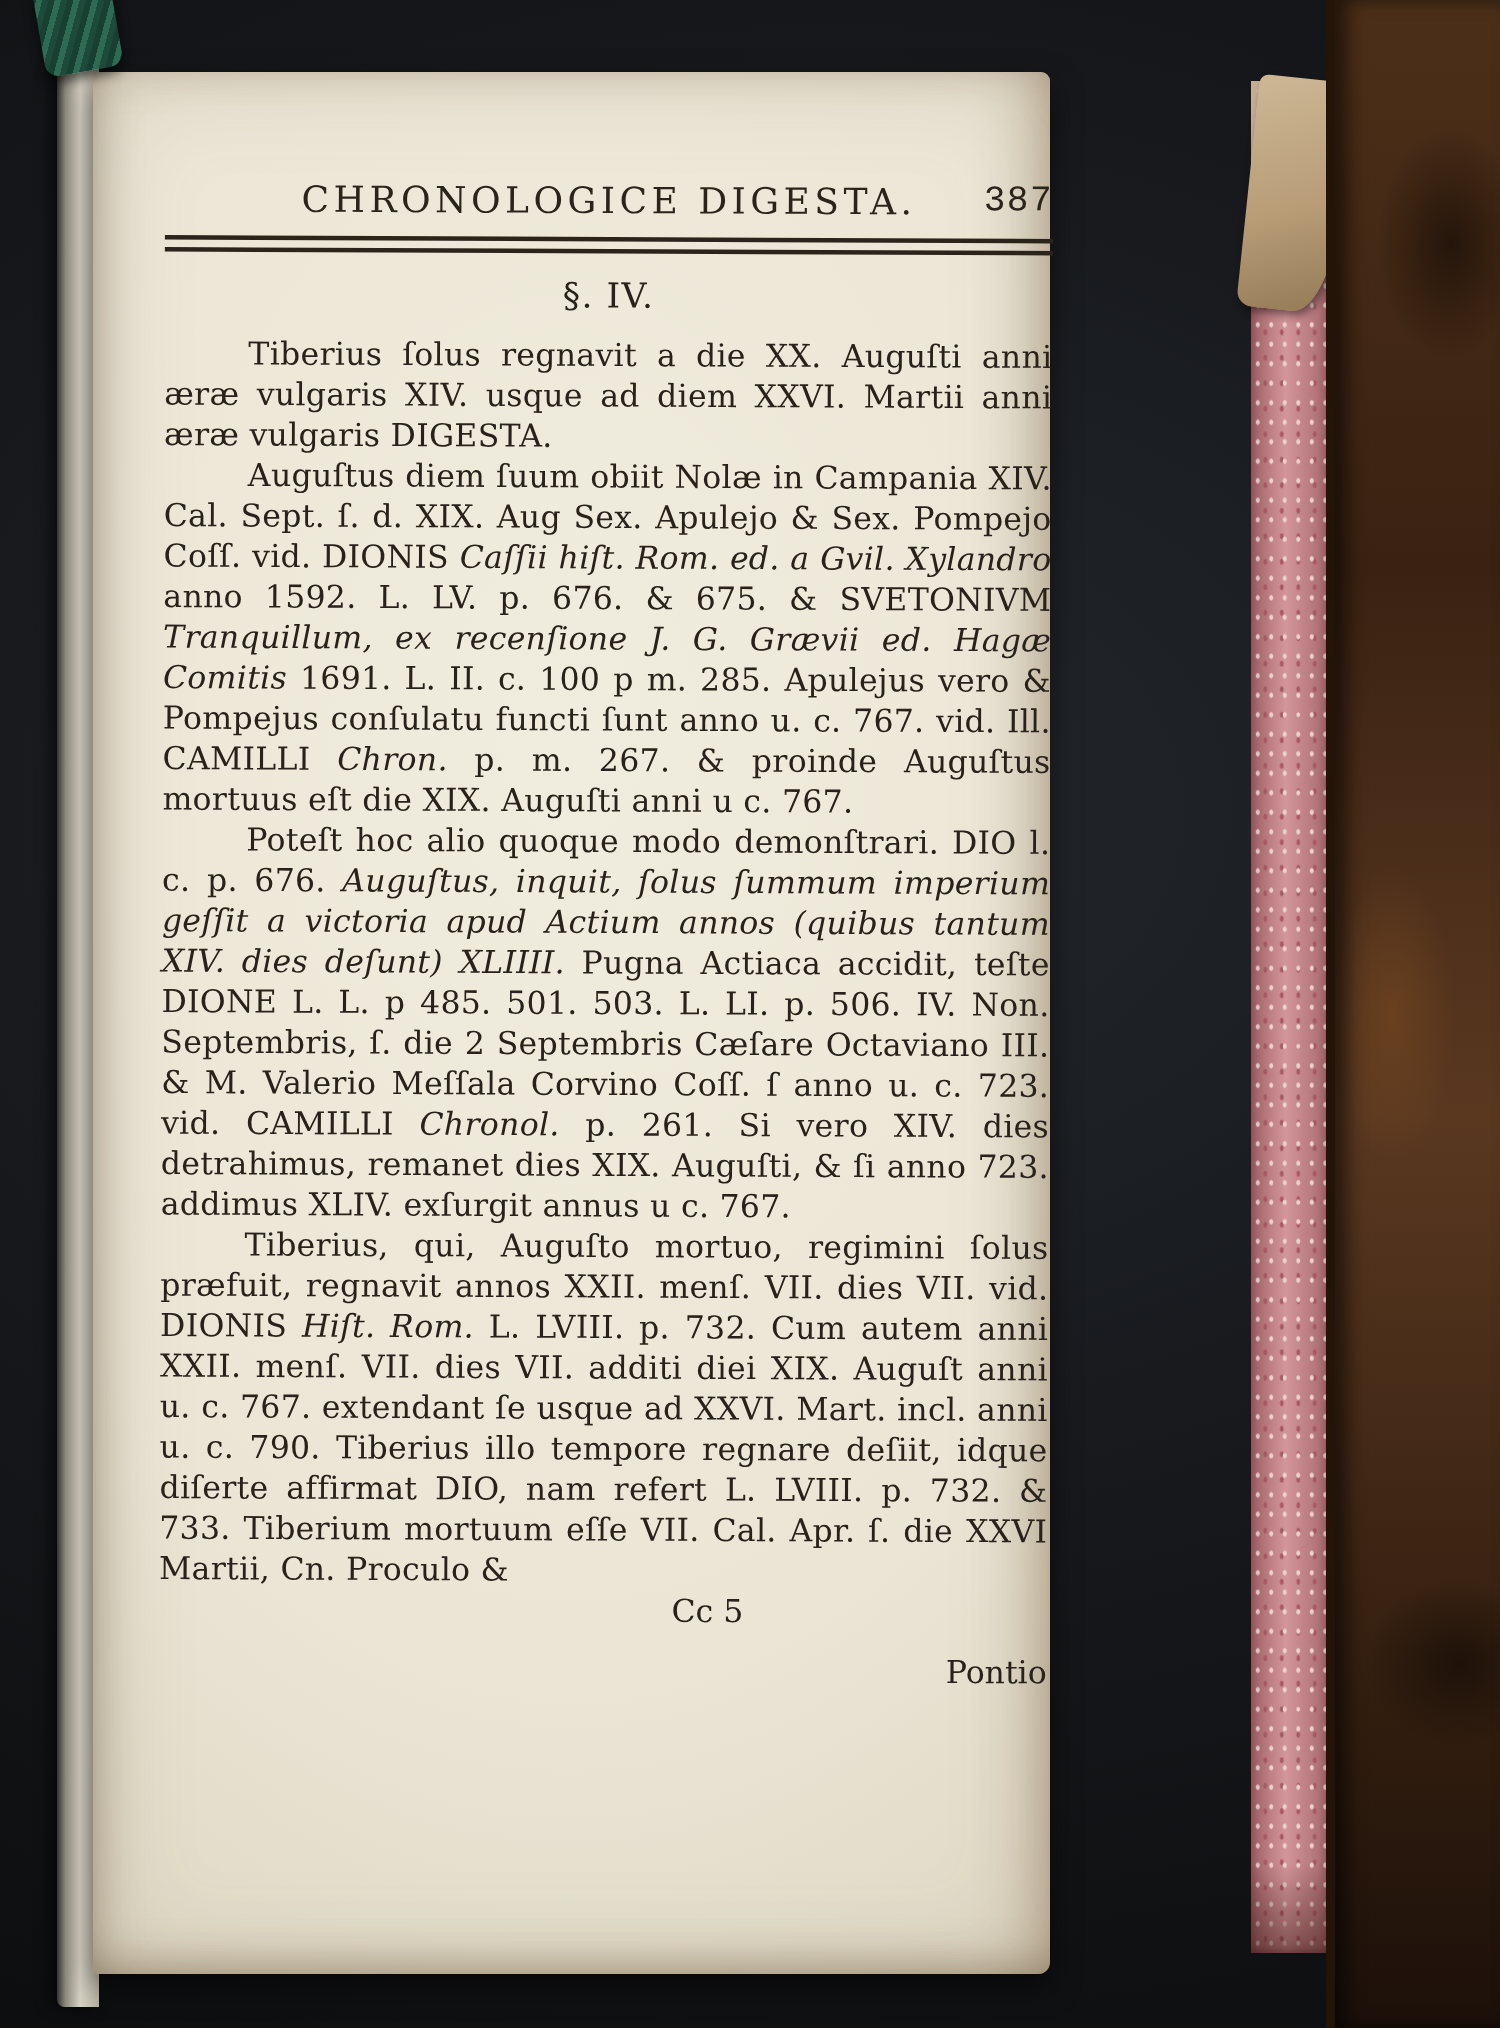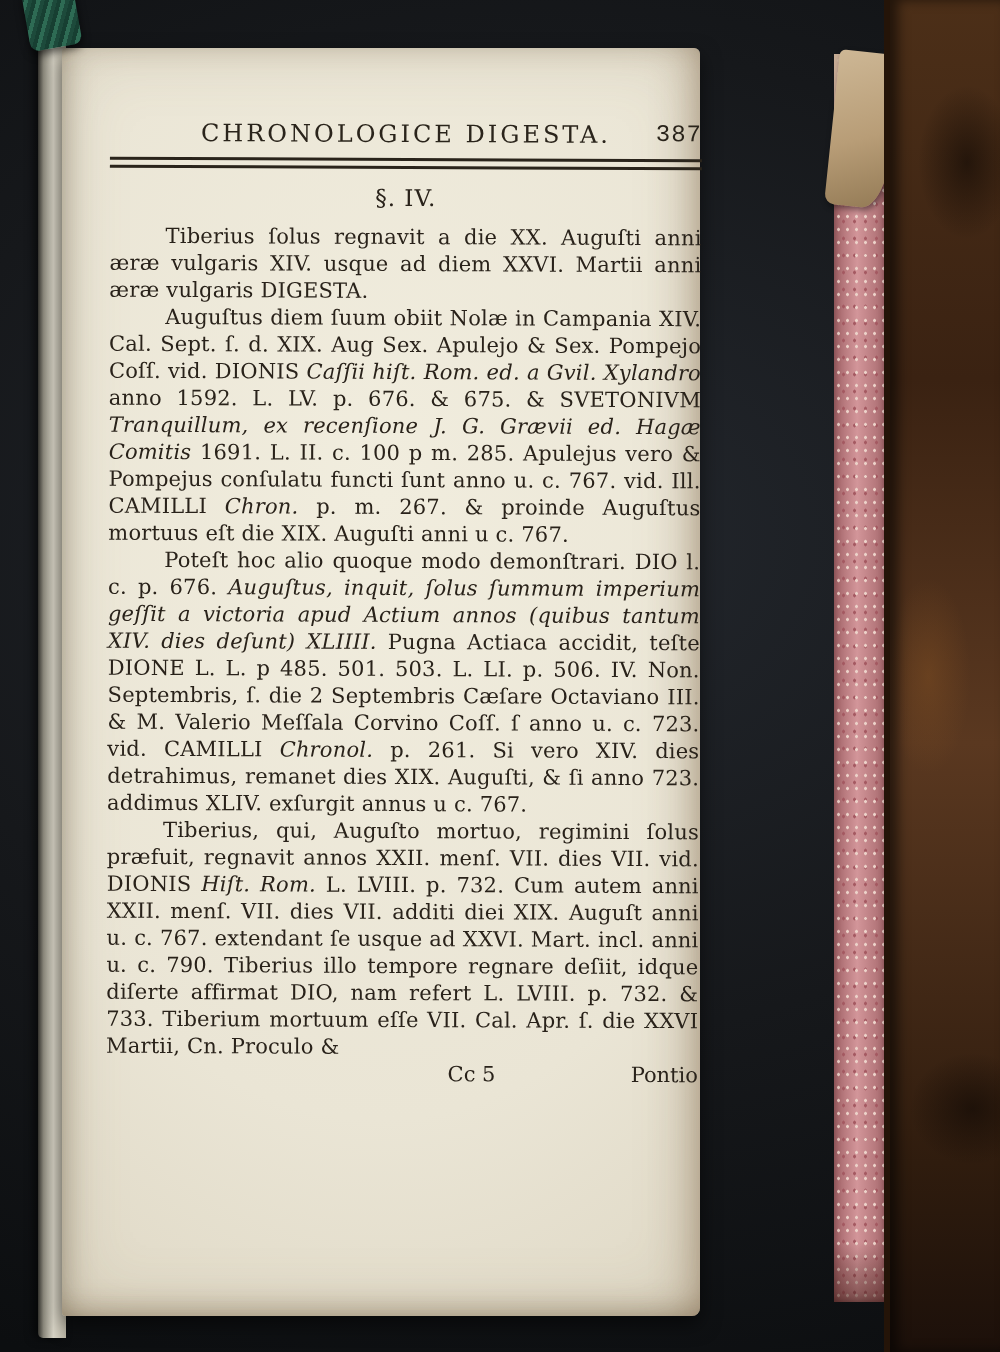--- a/index.html
+++ b/index.html
@@ -155,21 +155,21 @@
   }
   .para .it { font-style: italic; }
 
   .catchline {
     position: relative;
     height: 27px;
     font-size: 21px;
     line-height: 27px;
   }
   .signature { position: absolute; left: 54%; margin-left: 22px; }
-  .catchword { position: absolute; right: 0; }
+  .catchword { position: absolute; right: 0; margin-top: 40px; }
 </style>
 </head>
 <body>
 
 <div class="scene">
 
   <div class="stack-edge"></div>
   <div class="fore-edge"></div>
   <div class="torn-paper"></div>
   <div class="leather"></div>

